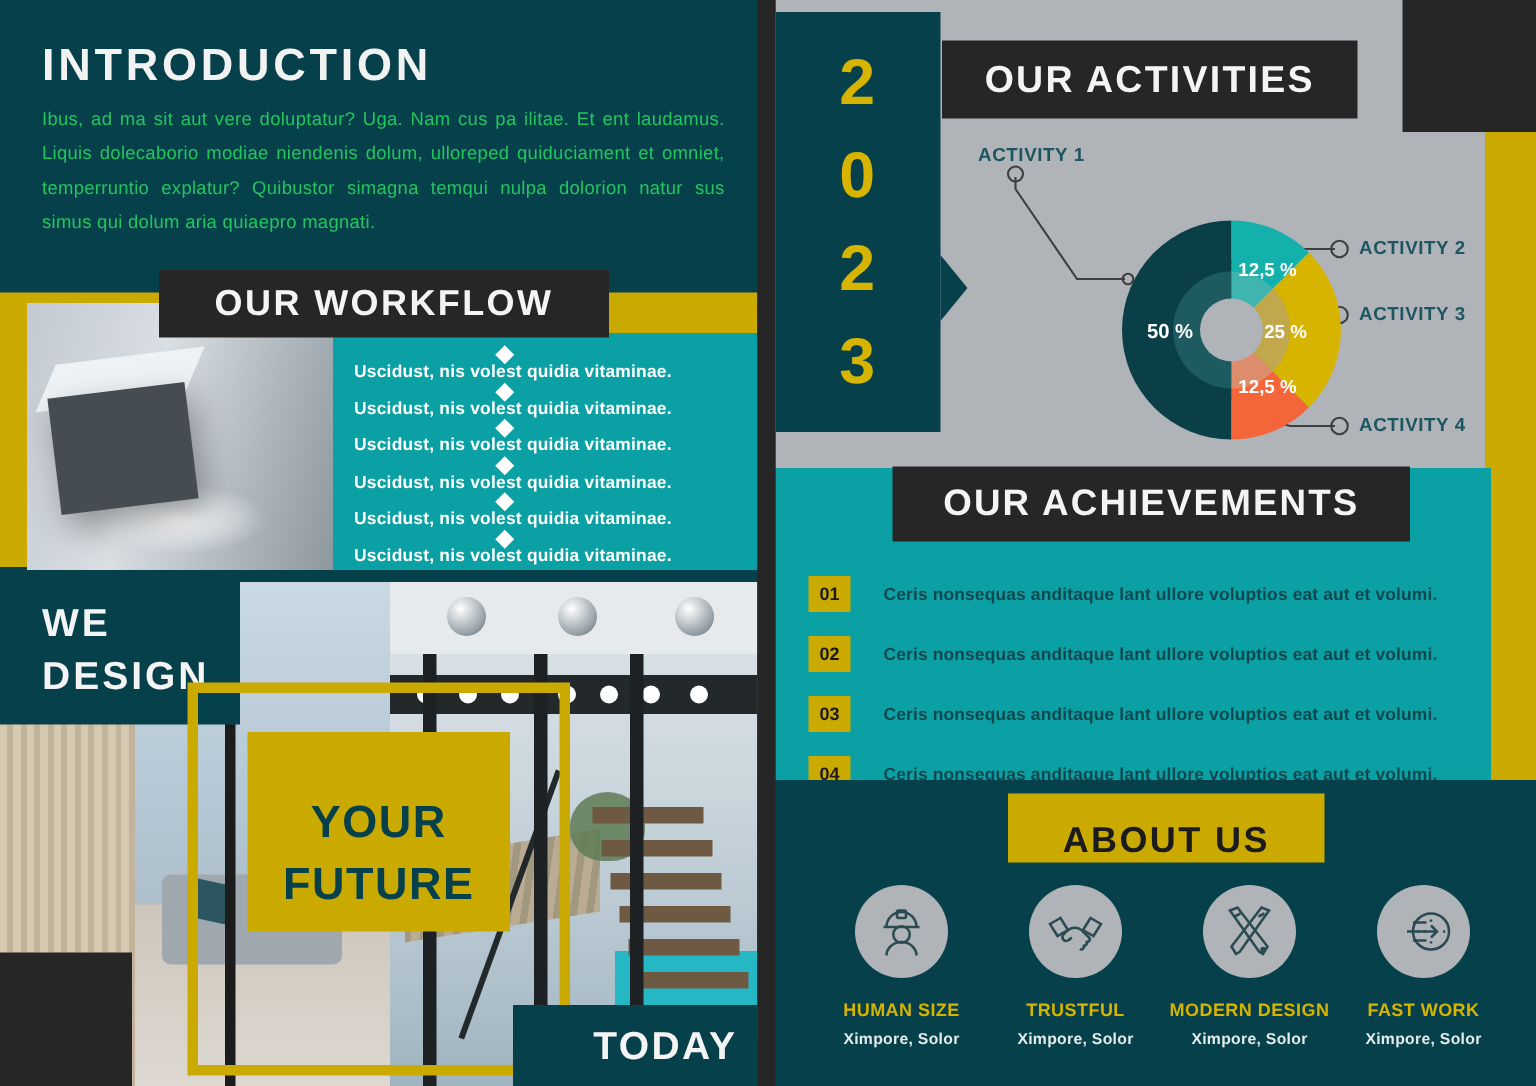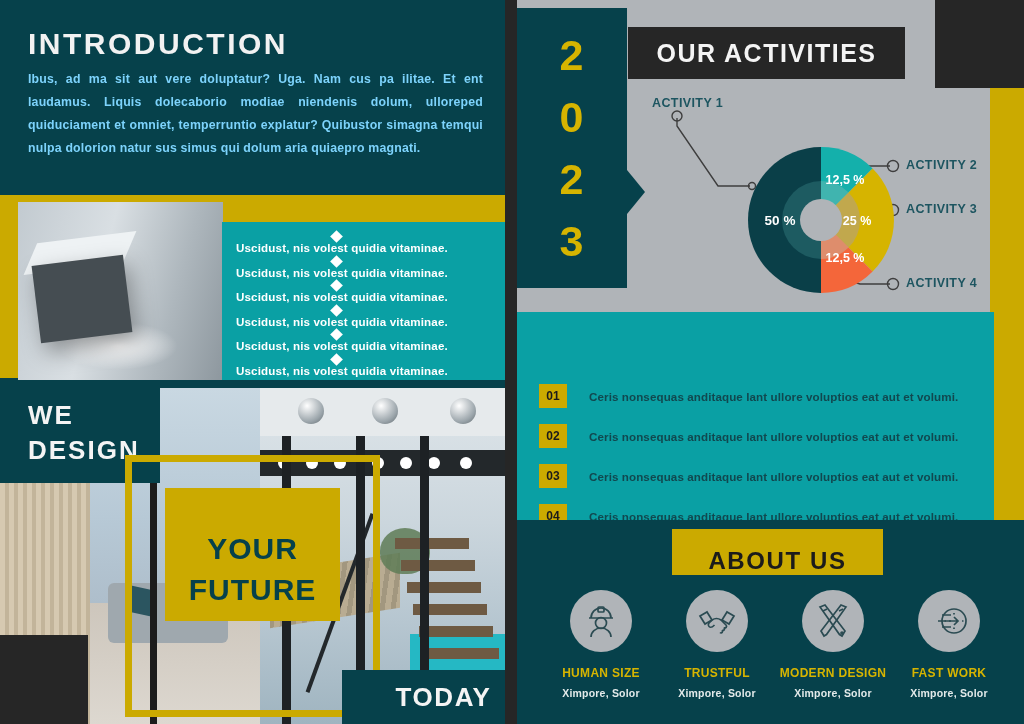--- a/index.html
+++ b/index.html
@@ -6,22 +6,22 @@
   html,body { width:1024px; height:724px; overflow:hidden; background:#2a2a2a; }
   body { font-family:"Liberation Sans", sans-serif; }
 
   #poster { position:relative; width:1024px; height:724px; background:#262626; }
 
   
   .left-col { position:absolute; left:0; top:0; width:505px; height:724px; overflow:hidden; background:#06414b; }
 
   .intro-block { position:absolute; left:0; top:0; width:505px; height:195px; background:#06414b; }
   .intro-title { position:absolute; left:28px; top:27px; font-size:30px; font-weight:bold; letter-spacing:2.5px; color:#f2f2f2; }
-  .intro-body { position:absolute; left:28px; top:68px; width:455px; font-size:12.3px; font-weight:bold; line-height:23px;
-                color:#7dd3fc; text-align:justify; letter-spacing:.2px; }
+  .intro-body { position:absolute; left:28px; top:68px; width:455px; font-size:12.3px; font-weight:normal; line-height:23px;
+                color:#22c55e; text-align:justify; letter-spacing:.2px; }
 
   .yellow-band { position:absolute; left:0; top:195px; width:505px; height:183px; background:#cbaa00; }
 
   
   .cube-photo { position:absolute; left:18px; top:202px; width:205px; height:178px; overflow:hidden;
                 background:linear-gradient(150deg,#b7bfc4 0%,#cdd4d8 35%,#e9eef0 60%,#9aa3a9 100%); }
   .cube-photo .wall { position:absolute; left:0; top:0; width:100%; height:100%;
                 background:linear-gradient(105deg,#c2cad0 0%,#d9dfe3 40%,#aeb7bd 72%,#8d979e 100%); }
   .cube-photo .cube { position:absolute; left:18px; top:58px; width:92px; height:78px; background:#454d52;
                 transform:rotate(-7deg); box-shadow:4px 10px 22px rgba(0,0,0,.35); }
@@ -172,20 +172,23 @@
           <span class="wf-dia"></span>
           <span class="wf-text">Uscidust, nis volest quidia vitaminae.</span>
         </div>
         <div class="wf-item">
           <span class="wf-dia"></span>
           <span class="wf-text">Uscidust, nis volest quidia vitaminae.</span>
         </div>
       </div>
     </div>
 
+    <div class="wf-header">
+      <span>OUR WORKFLOW</span>
+    </div>
 
     <div class="photo-wrap">
       <div class="ph-interior">
         <div class="slats"></div>
         <div class="glass"></div>
         <div class="floor"></div>
         <div class="sofa"></div>
         <div class="cush"></div>
         <div class="mullion"></div>
       </div>
@@ -324,20 +327,23 @@
           <span class="ach-num">03</span>
           <span class="ach-text">Ceris nonsequas anditaque lant ullore voluptios eat aut et volumi.</span>
         </div>
         <div class="ach-row">
           <span class="ach-num">04</span>
           <span class="ach-text">Ceris nonsequas anditaque lant ullore voluptios eat aut et volumi.</span>
         </div>
       </div>
     </div>
 
+    <div class="ach-header">
+      <span>OUR ACHIEVEMENTS</span>
+    </div>
 
     <div class="about-wrap">
       <div class="about-header">
         <span>ABOUT US</span>
       </div>
 
       <div class="about-items">
 
         <div class="about-item">
           <div class="ai-circle">

